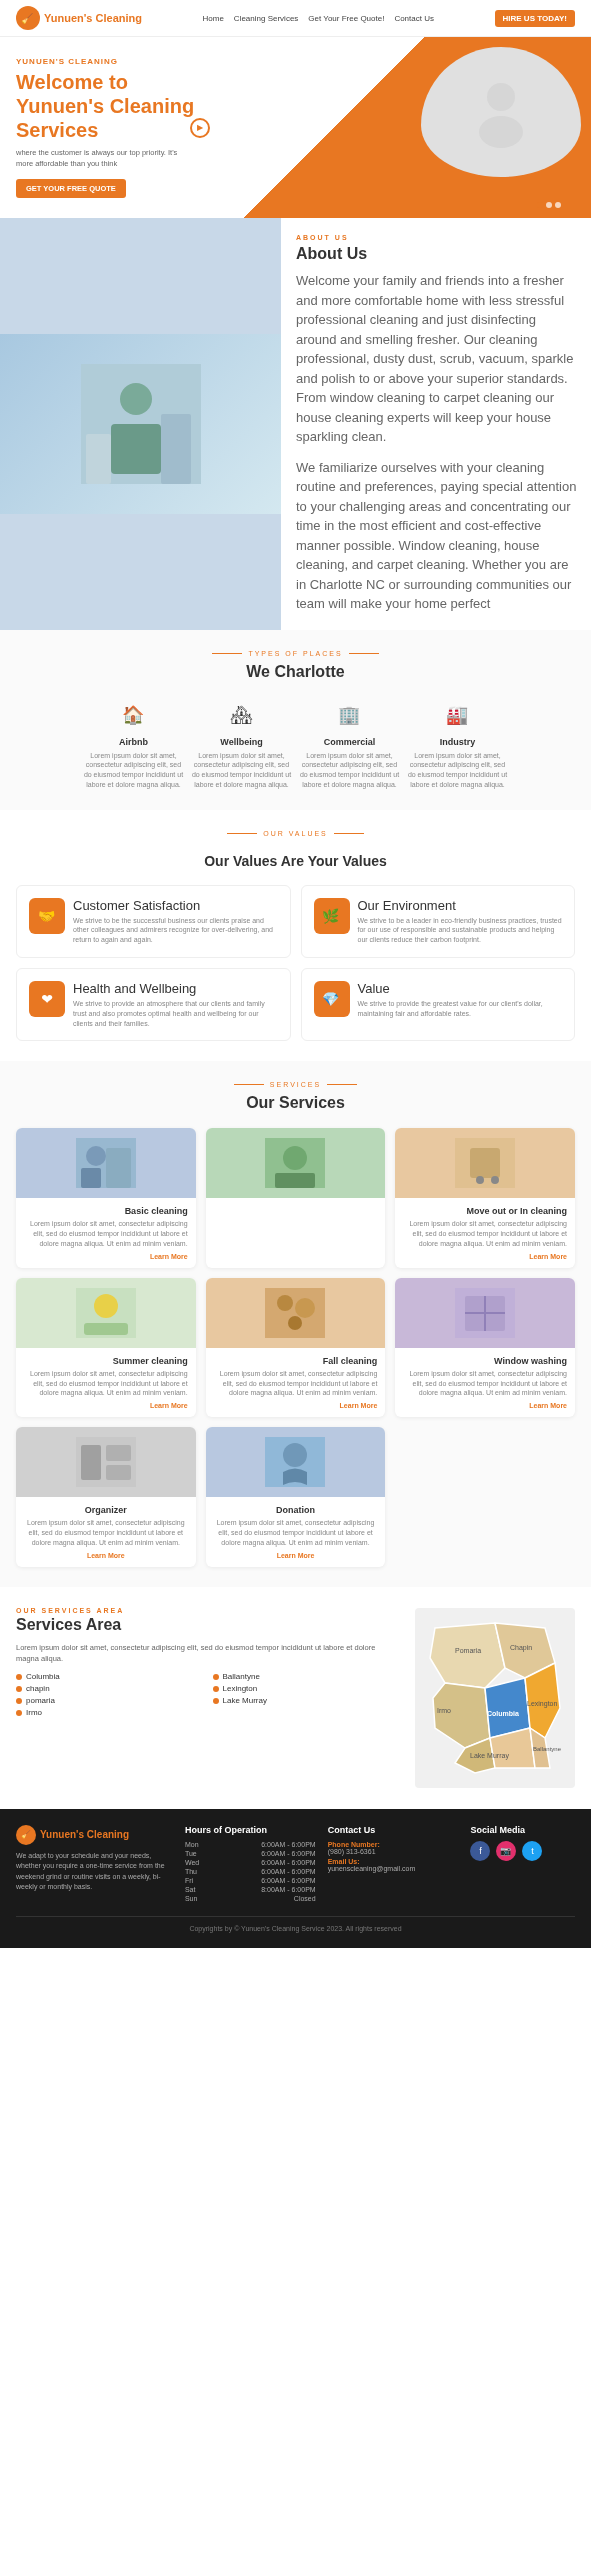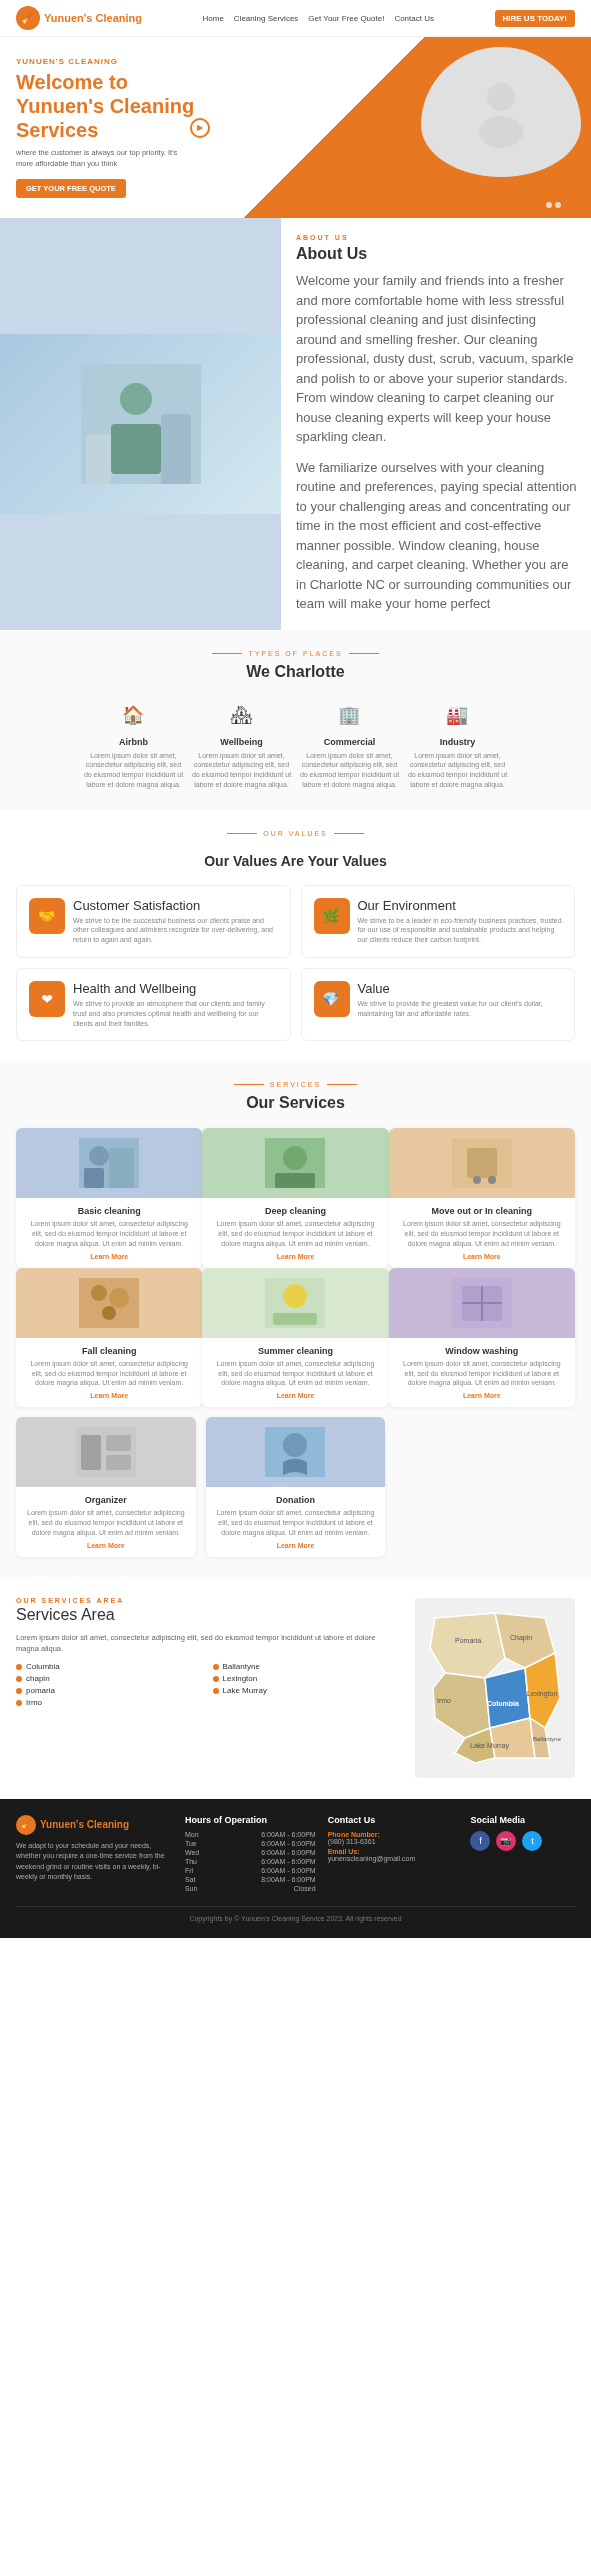--- a/index.html
+++ b/index.html
@@ -54,38 +54,38 @@
     .values h2 { font-size: 14px; font-weight: bold; color: #333; margin: 16px 0 16px; }
     .values-grid { display: grid; grid-template-columns: 1fr 1fr; gap: 10px; }
     .value-card { background: #fff; border: 1px solid #eee; border-radius: 6px; padding: 12px; text-align: left; display: flex; gap: 8px; align-items: flex-start; }
     .value-icon-box { width: 36px; height: 36px; background: #e87722; border-radius: 6px; display: flex; align-items: center; justify-content: center; flex-shrink: 0; color: #fff; font-size: 14px; }
     .value-title { font-size: 13px; font-weight: normal; color: #333; margin-bottom: 3px; }
     .value-desc { font-size: 7px; color: #888; line-height: 1.4; }
 
     
     .services { padding: 20px 16px; text-align: center; background: #fafafa; }
     .services h2 { font-size: 16px; font-weight: bold; color: #333; margin: 6px 0 16px; }
-    .services-grid { display: grid; grid-template-columns: 1fr 1fr 1fr; text-align: center; }
+    .services-grid { display: grid; grid-template-columns: 1fr 1fr 1fr; gap: 10px; text-align: right; }
     .service-card { background: #fff; border-radius: 6px; overflow: hidden; box-shadow: 0 1px 4px rgba(0,0,0,0.07); }
     .service-img { height: 70px; background: #c8d8e0; display: flex; align-items: center; justify-content: center; overflow: hidden; }
     .service-img.green { background: #b8d8b8; }
     .service-img.blue { background: #b8c8e0; }
     .service-img.orange { background: #e8c8a0; }
     .service-img.purple { background: #c8b8d8; }
     .service-img.light { background: #d8e8d0; }
     .service-img.gray { background: #d0d0d0; }
     .service-body { padding: 8px; }
     .service-title { font-size: 9px; font-weight: bold; color: #333; margin-bottom: 3px; }
     .service-desc { font-size: 7px; color: #888; line-height: 1.4; margin-bottom: 4px; }
     .learn-more { color: #e87722; font-size: 7px; font-weight: bold; cursor: pointer; }
 
     
     .services-area { padding: 20px 16px; background: #fff; }
     .area-tag { color: #e87722; font-size: 7px; text-transform: uppercase; letter-spacing: 2px; font-weight: bold; margin-bottom: 2px; }
-    .services-area h2 { font-size: 16px; font-weight: normal; color: #333; margin-bottom: 8px; }
+    .services-area h2 { font-size: 16px; font-weight: bold; color: #333; margin-bottom: 8px; }
     .area-text { flex: 1; }
     .area-text p { font-size: 7.5px; color: #666; line-height: 1.5; margin-bottom: 8px; }
     .area-list { display: grid; grid-template-columns: 1fr 1fr; gap: 3px 10px; }
     .area-list-item { font-size: 8px; color: #333; display: flex; align-items: center; gap: 4px; }
     .area-bullet { width: 6px; height: 6px; border-radius: 50%; background: #e87722; display: inline-block; flex-shrink: 0; }
     .area-map { width: 160px; flex-shrink: 0; }
     .map-svg { width: 100%; height: 100%; }
 
     
     footer { background: #1a1a1a; color: #ccc; padding: 16px; }
@@ -265,69 +265,64 @@
     </div>
 
     <div class="service-card">
       <div class="service-img green">
         <svg width="60" height="50" viewBox="0 0 60 50">
             <rect width="60" height="50" fill="#90c090"></rect>
             <circle cx="30" cy="20" r="12" fill="#70a870"></circle>
             <rect x="10" y="35" width="40" height="15" rx="2" fill="#609060"></rect>
           </svg>
       </div>
-      <div class="service-body">
-        <div class="service-title">Deep cleaning</div>
-        <div class="service-desc">Lorem ipsum dolor sit amet, consectetur adipiscing elit, sed do eiusmod tempor incididunt ut labore et dolore magna aliqua. Ut enim ad minim veniam.</div>
-        <div class="learn-more">Learn More</div>
-      </div>
     </div>
 
     <div class="service-card">
       <div class="service-img orange">
         <svg width="60" height="50" viewBox="0 0 60 50">
             <rect width="60" height="50" fill="#e0c090"></rect>
             <rect x="15" y="10" width="30" height="30" rx="3" fill="#c8a870"></rect>
             <circle cx="25" cy="42" r="4" fill="#888"></circle>
             <circle cx="40" cy="42" r="4" fill="#888"></circle>
           </svg>
       </div>
       <div class="service-body">
         <div class="service-title">Move out or In cleaning</div>
         <div class="service-desc">Lorem ipsum dolor sit amet, consectetur adipiscing elit, sed do eiusmod tempor incididunt ut labore et dolore magna aliqua. Ut enim ad minim veniam.</div>
         <div class="learn-more">Learn More</div>
       </div>
     </div>
 
     <div class="service-card">
+      <div class="service-img light">
+        <svg width="60" height="50" viewBox="0 0 60 50">
+            <rect width="60" height="50" fill="#c8e0c0"></rect>
+            <circle cx="30" cy="18" r="12" fill="#e8d048"></circle>
+            <rect x="8" y="35" width="44" height="12" rx="3" fill="#a0c890"></rect>
+          </svg>
+      </div>
+      <div class="service-body">
+        <div class="service-title">Summer cleaning</div>
+        <div class="service-desc">Lorem ipsum dolor sit amet, consectetur adipiscing elit, sed do eiusmod tempor incididunt ut labore et dolore magna aliqua. Ut enim ad minim veniam.</div>
+        <div class="learn-more">Learn More</div>
+      </div>
+    </div>
+
+    <div class="service-card">
       <div class="service-img orange">
         <svg width="60" height="50" viewBox="0 0 60 50">
             <rect width="60" height="50" fill="#d4a870"></rect>
             <circle cx="20" cy="15" r="8" fill="#b88840"></circle>
             <circle cx="40" cy="20" r="10" fill="#c89850"></circle>
             <circle cx="30" cy="35" r="7" fill="#a87830"></circle>
           </svg>
       </div>
       <div class="service-body">
         <div class="service-title">Fall cleaning</div>
-        <div class="service-desc">Lorem ipsum dolor sit amet, consectetur adipiscing elit, sed do eiusmod tempor incididunt ut labore et dolore magna aliqua. Ut enim ad minim veniam.</div>
-        <div class="learn-more">Learn More</div>
-      </div>
-    </div>
-
-    <div class="service-card">
-      <div class="service-img light">
-        <svg width="60" height="50" viewBox="0 0 60 50">
-            <rect width="60" height="50" fill="#c8e0c0"></rect>
-            <circle cx="30" cy="18" r="12" fill="#e8d048"></circle>
-            <rect x="8" y="35" width="44" height="12" rx="3" fill="#a0c890"></rect>
-          </svg>
-      </div>
-      <div class="service-body">
-        <div class="service-title">Summer cleaning</div>
         <div class="service-desc">Lorem ipsum dolor sit amet, consectetur adipiscing elit, sed do eiusmod tempor incididunt ut labore et dolore magna aliqua. Ut enim ad minim veniam.</div>
         <div class="learn-more">Learn More</div>
       </div>
     </div>
 
     <div class="service-card">
       <div class="service-img purple">
         <svg width="60" height="50" viewBox="0 0 60 50">
             <rect width="60" height="50" fill="#c0b0d8"></rect>
             <rect x="10" y="8" width="40" height="35" rx="2" fill="#b0a0cc"></rect>

